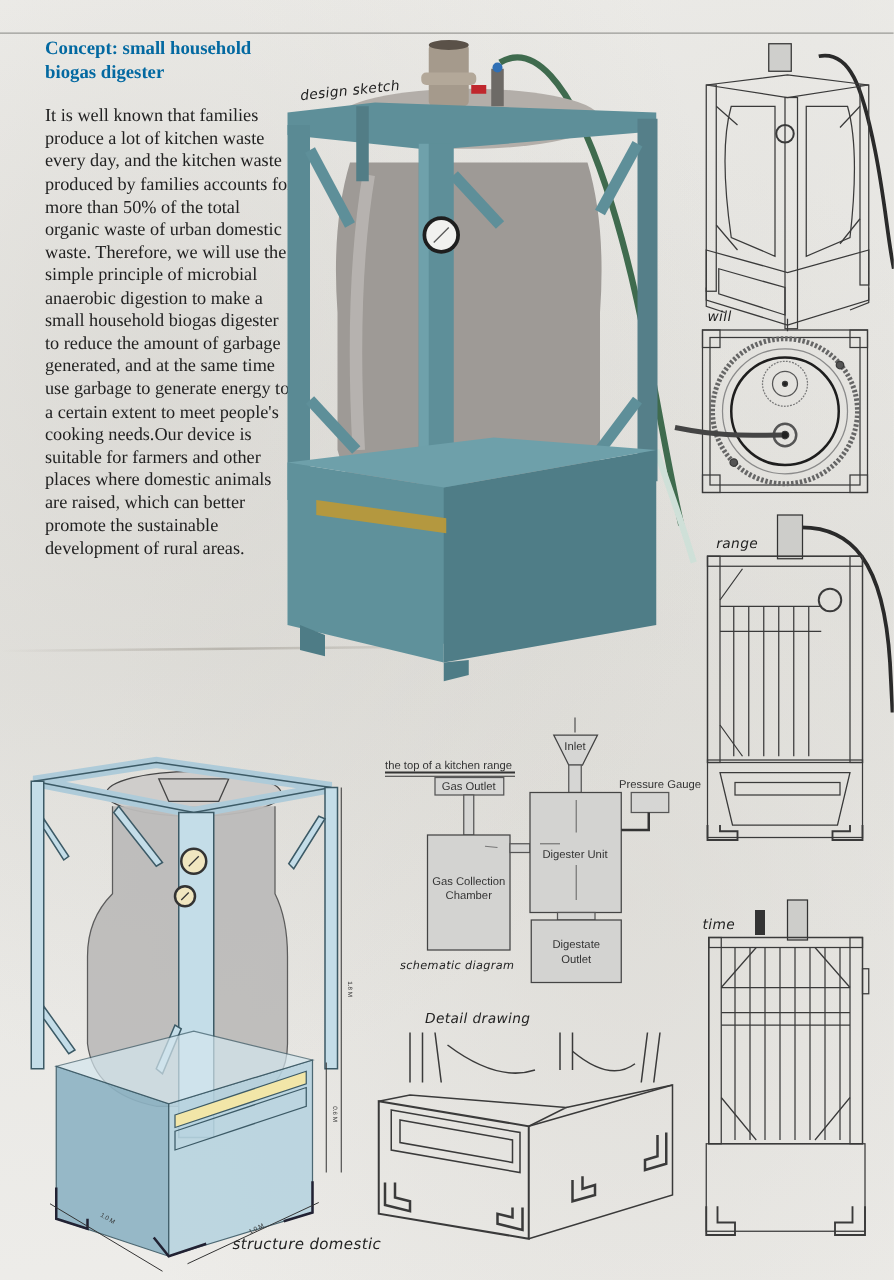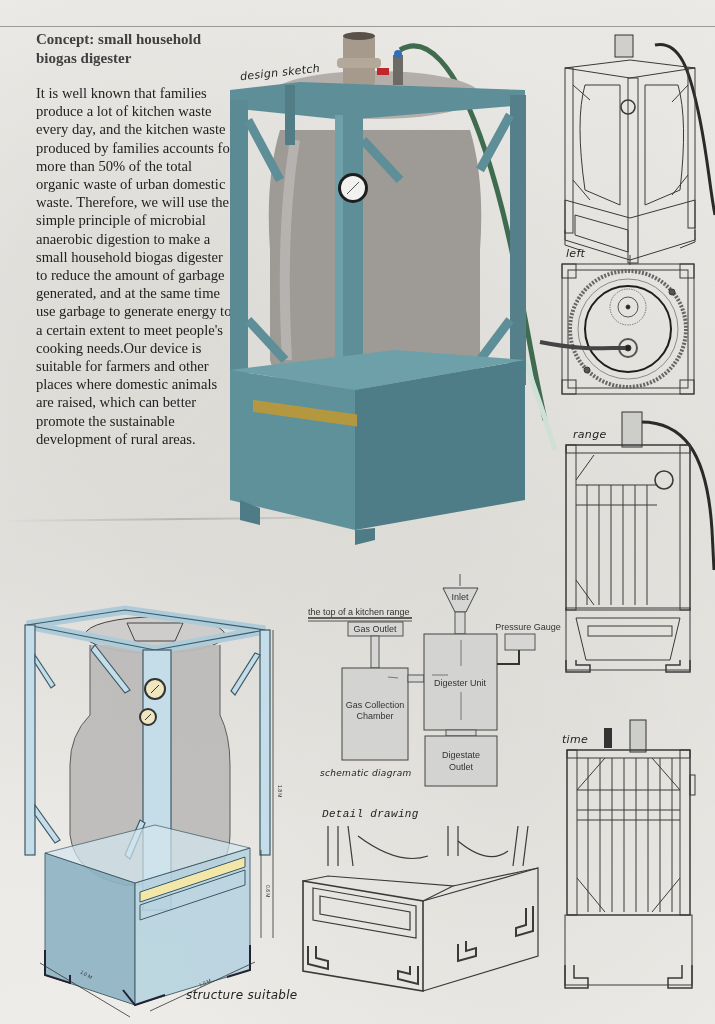--- a/index.html
+++ b/index.html
@@ -13,21 +13,21 @@
       radial-gradient(ellipse at 85% 15%, rgba(225,224,220,0.6), transparent 50%),
       linear-gradient(175deg, #f2f1ee 0%, #e6e5e1 50%, #eeedea 100%);
     font-family: "DejaVu Serif", "Liberation Serif", serif;
     color: #222;
   }
   .top-rule { position: absolute; left: 0; top: 26px; width: 715px; height: 1px; background: #9a9a96; }
   .crease { position: absolute; left: 0; top: 518px; width: 360px; height: 2px; background: linear-gradient(90deg, rgba(150,145,135,0.0), rgba(150,145,135,0.5), rgba(150,145,135,0.1)); transform: rotate(-0.6deg); }
 
   .title {
     position: absolute; left: 36px; top: 30px; width: 200px;
-    font-family: "Liberation Serif", serif; font-weight: bold; font-size: 15px; line-height: 19px; color: #404040;
+    font-family: "Liberation Serif", serif; font-weight: bold; font-size: 15px; line-height: 19px; color: #0369a1;
   }
   .body-text {
     position: absolute; left: 36px; top: 84px; width: 200px;
     font-family: "Liberation Serif", serif; font-size: 14.6px; line-height: 18.2px; color: #222;
   }
   .hand {
     position: absolute; font-family: "DejaVu Sans", sans-serif; font-style: italic;
     font-size: 11px; color: #222; letter-spacing: 0.3px;
   }
   svg { position: absolute; overflow: visible; }
@@ -103,21 +103,21 @@
     <path d="M25 55 Q 15 90 25 160 L 60 175 L 60 55 Z"></path>
     <path d="M85 55 L 85 175 L 120 160 Q 128 90 118 55 Z"></path>
     <circle cx="68" cy="77" r="7" stroke-width="1.6"></circle>
     <path d="M13 55 L 30 70 M 13 150 L 30 170 M 128 55 L 112 72 M 128 145 L 112 165"></path>
     <path d="M5 170 L 70 188 L 135 170 L 135 210 L 70 230 L 5 210 Z"></path>
     <path d="M15 185 L 68 200 L 68 222 L 15 205 Z"></path>
     <path d="M5 200 L 5 215 L 20 220 M 70 225 L 70 235 M 135 200 L 135 212 L 120 218"></path>
   </g>
 </svg>
 
-<div class="hand" style="left:566px; top:247px;">left</div>
+<div class="hand" style="left:566px; top:247px;">will</div>
 <svg style="left:560px; top:262px;" width="140" height="135" viewBox="0 0 140 135">
   <g fill="none" stroke="#3a3a3a" stroke-width="1">
     <rect x="2" y="2" width="132" height="130"></rect>
     <rect x="8" y="8" width="120" height="118"></rect>
     <rect x="2" y="2" width="14" height="14"></rect>
     <rect x="120" y="2" width="14" height="14"></rect>
     <rect x="2" y="118" width="14" height="14"></rect>
     <rect x="120" y="118" width="14" height="14"></rect>
     <circle cx="68" cy="67" r="58" stroke="#666" stroke-width="4" stroke-dasharray="2 1.5"></circle>
     <circle cx="68" cy="67" r="50" stroke="#8a8a8a"></circle>
@@ -249,23 +249,23 @@
 
   <line x1="258" y1="25" x2="258" y2="333" stroke="#333" stroke-width="0.8"></line>
   <line x1="246" y1="245" x2="246" y2="333" stroke="#333" stroke-width="0.8"></line>
   <line x1="25" y1="318" x2="115" y2="372" stroke="#333" stroke-width="0.8" transform="translate(0,40)"></line>
   <line x1="135" y1="406" x2="240" y2="357" stroke="#333" stroke-width="0.8"></line>
   <text x="0" y="0" font-size="5" fill="#333" font-family="Liberation Sans, sans-serif" transform="translate(263,180) rotate(90)">1.8 M</text>
   <text x="0" y="0" font-size="5" fill="#333" font-family="Liberation Sans, sans-serif" transform="translate(251,280) rotate(90)">0.6 M</text>
   <text x="0" y="0" font-size="5" fill="#333" font-family="Liberation Sans, sans-serif" transform="translate(65,368) rotate(30)">1.0 M</text>
   <text x="0" y="0" font-size="5" fill="#333" font-family="Liberation Sans, sans-serif" transform="translate(185,382) rotate(-25)">1.0 M</text>
 </svg>
-<div class="hand" style="left:186px; top:988px; font-size:12px;">structure suitable</div>
-
-<div class="hand" style="left:322px; top:808px;font-family:Liberation Mono, monospace;">Detail drawing</div>
+<div class="hand" style="left:186px; top:988px; font-size:12px;">structure domestic</div>
+
+<div class="hand" style="left:340px; top:808px;">Detail drawing</div>
 <svg style="left:298px; top:826px;" width="245" height="180" viewBox="0 0 245 180">
   <g fill="none" stroke="#3a3a3a" stroke-width="1.2">
     <path d="M30 0 L 30 40 M 40 0 L 40 40 M 50 0 L 55 40 M 150 0 L 150 30 M 160 0 L 160 30 M 220 0 L 215 40 M 230 0 L 225 40"></path>
     <path d="M60 10 Q 100 40 130 30 M 160 15 Q 190 40 210 25"></path>
     <path d="M5 55 L 125 75 L 125 165 L 5 145 Z" stroke-width="1.6"></path>
     <path d="M5 55 L 30 50 L 155 60 L 125 75"></path>
     <path d="M125 75 L 240 42 L 240 130 L 125 165"></path>
     <path d="M155 60 L 240 42"></path>
     <path d="M15 62 L 118 80 L 118 112 L 15 94 Z"></path>
     <path d="M22 70 L 112 86 L 112 104 L 22 88 Z"></path>

